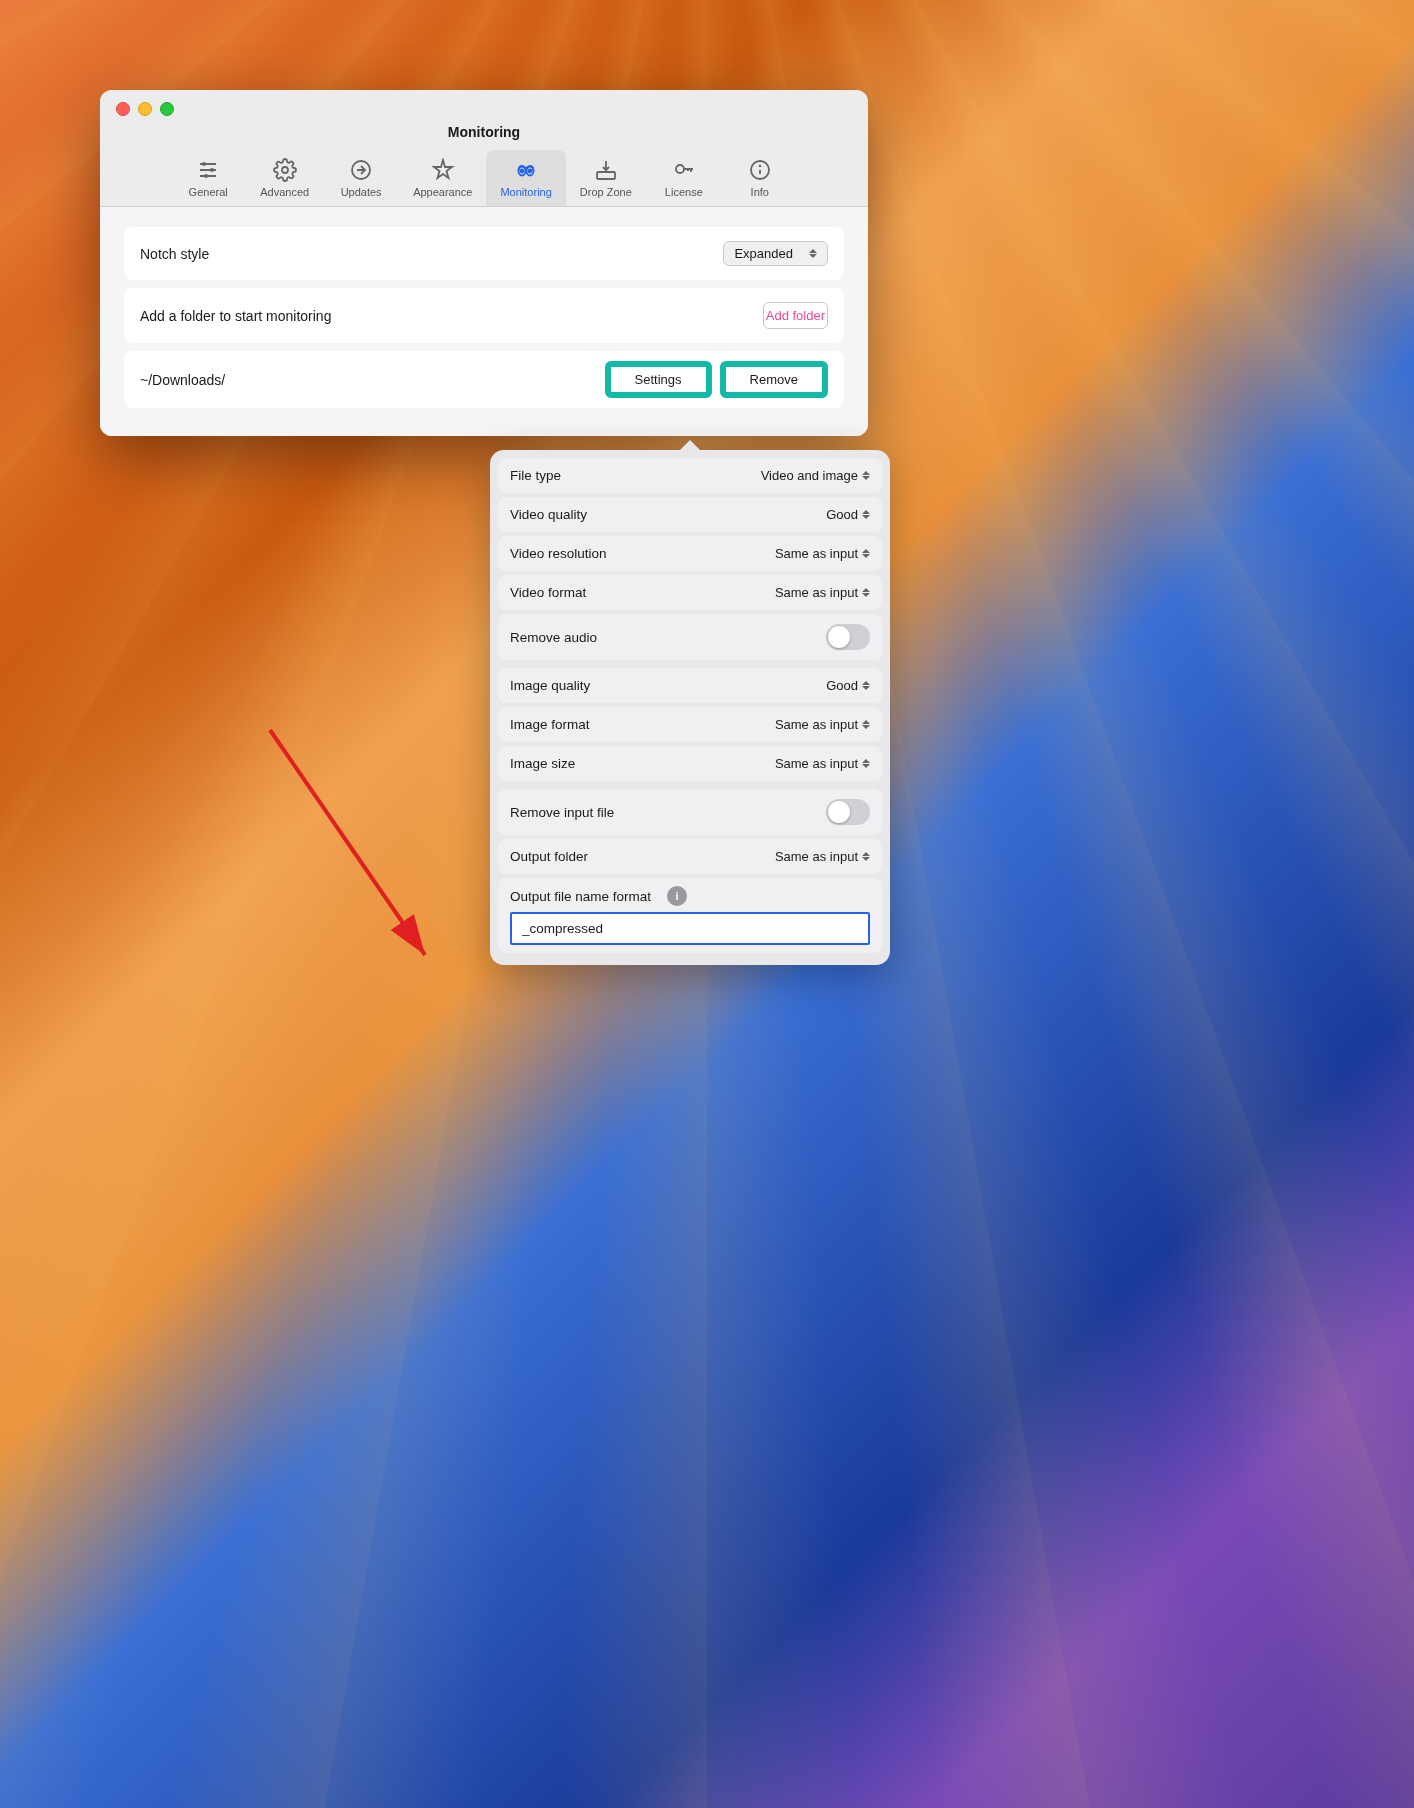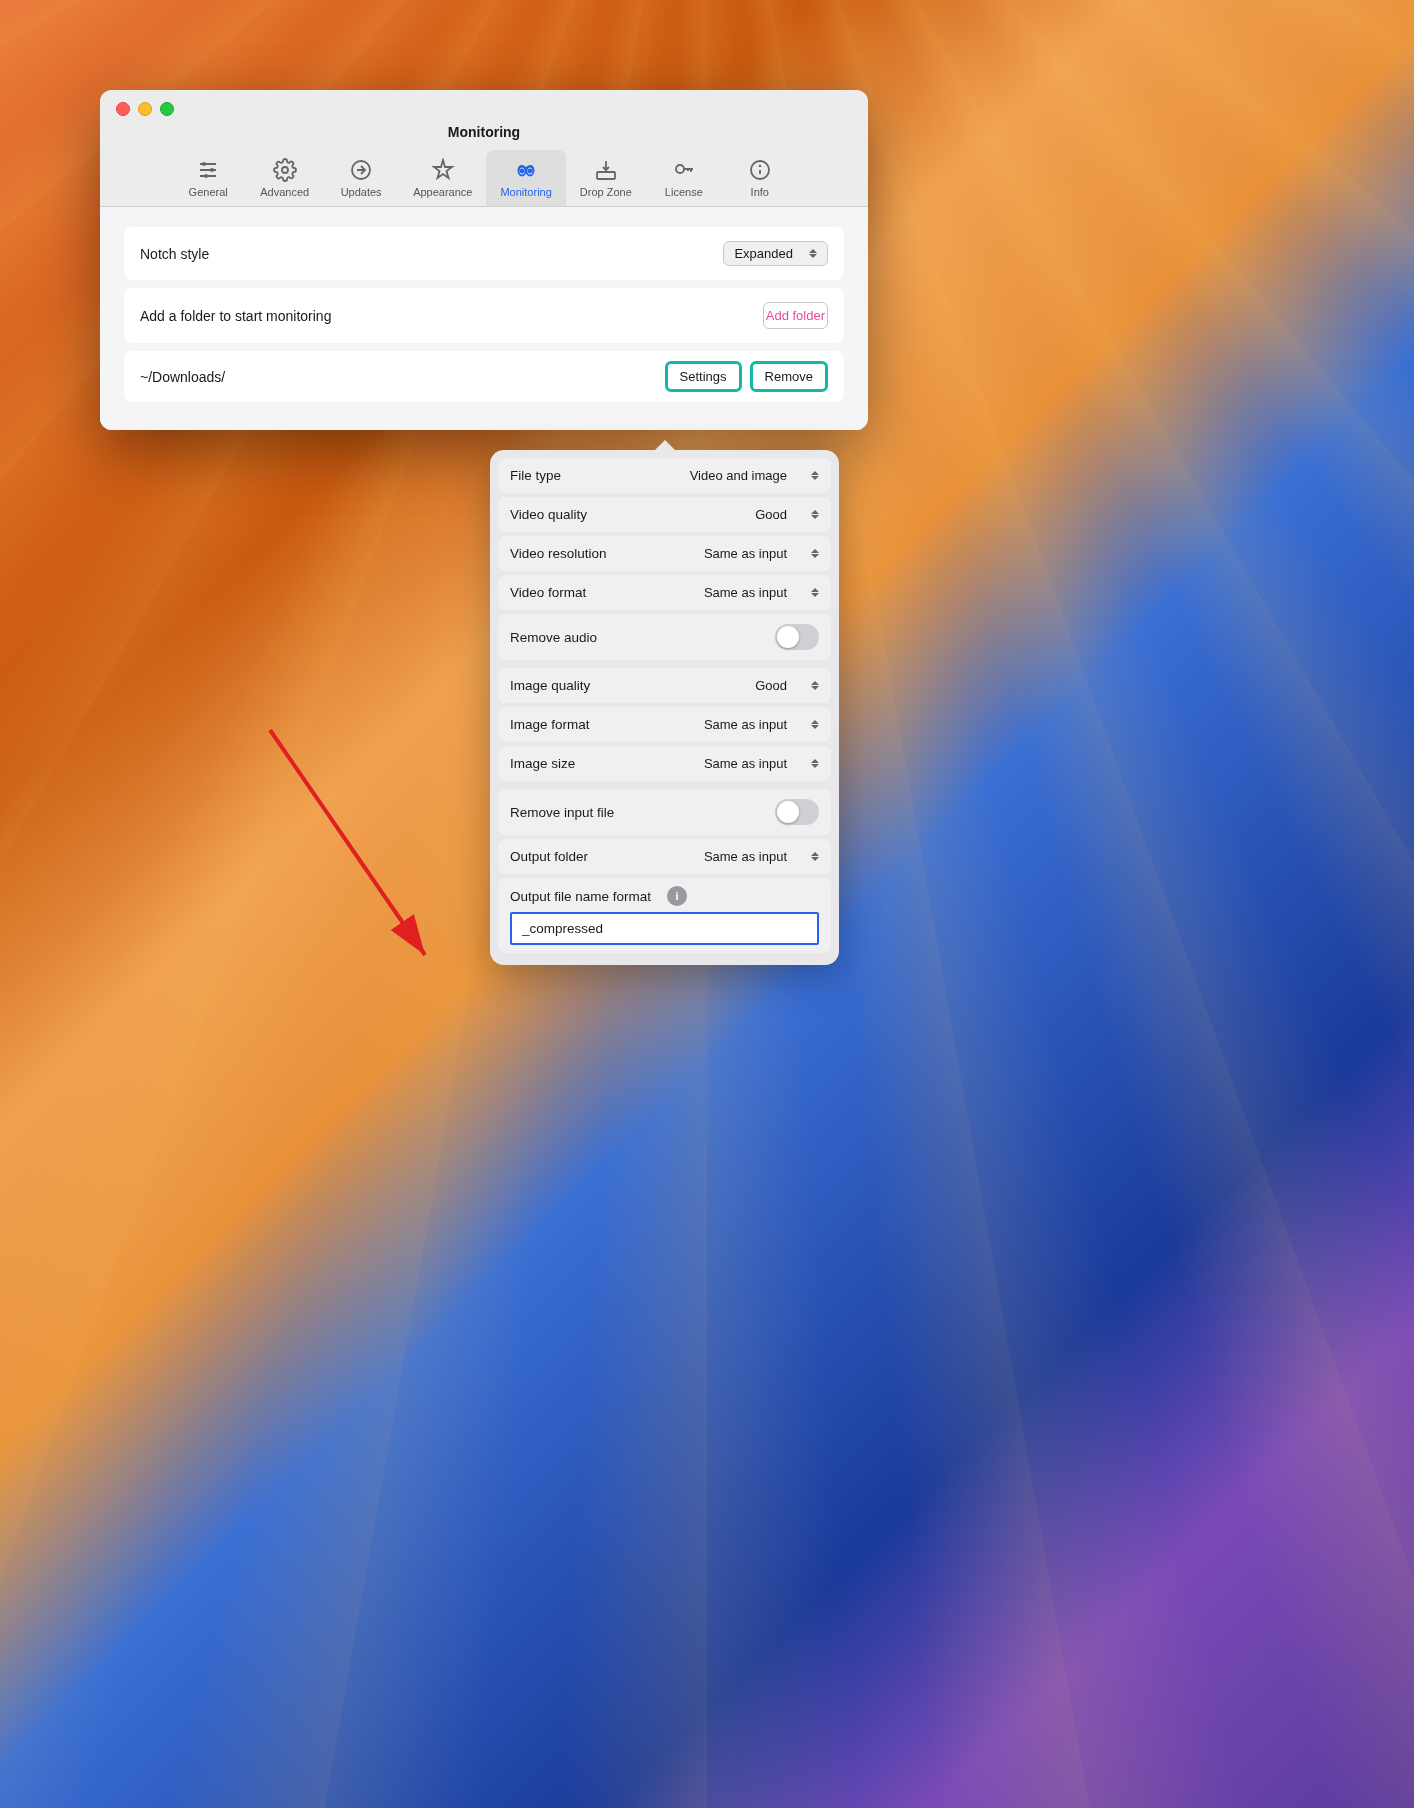--- a/index.html
+++ b/index.html
@@ -217,34 +217,34 @@
       color: #1a1a1a;
     }
 
     .folder-actions {
       display: flex;
       gap: 8px;
     }
 
     .folder-btn {
       background: white;
-      border: 3px solid #14b8a6;
+      border: 6px solid #14b8a6;
       border-radius: 6px;
-      padding: 5px 12px;
+      padding: 5px 24px;
       font-size: 13px;
       color: #1a1a1a;
       cursor: pointer;
     }
 
     
     .popover {
       position: absolute;
       top: 360px;
       left: 390px;
-      width: 349px;
+      width: 400px;
       background: #e8e8ea;
       border-radius: 14px;
       box-shadow: 0 10px 40px rgba(0,0,0,0.3);
       padding: 8px;
       z-index: 10;
     }
 
     .popover::before {
       content: '';
       position: absolute;
@@ -273,21 +273,21 @@
     }
 
     .popover-label {
       font-size: 13.5px;
       color: #1a1a1a;
     }
 
     .popover-stepper {
       display: flex;
       align-items: center;
-      gap: 24px;
+      gap: 4px;
       font-size: 13px;
       color: #1a1a1a;
     }
 
     .toggle {
       width: 44px;
       height: 26px;
       background: #d0d0d4;
       border-radius: 13px;
       position: relative;

